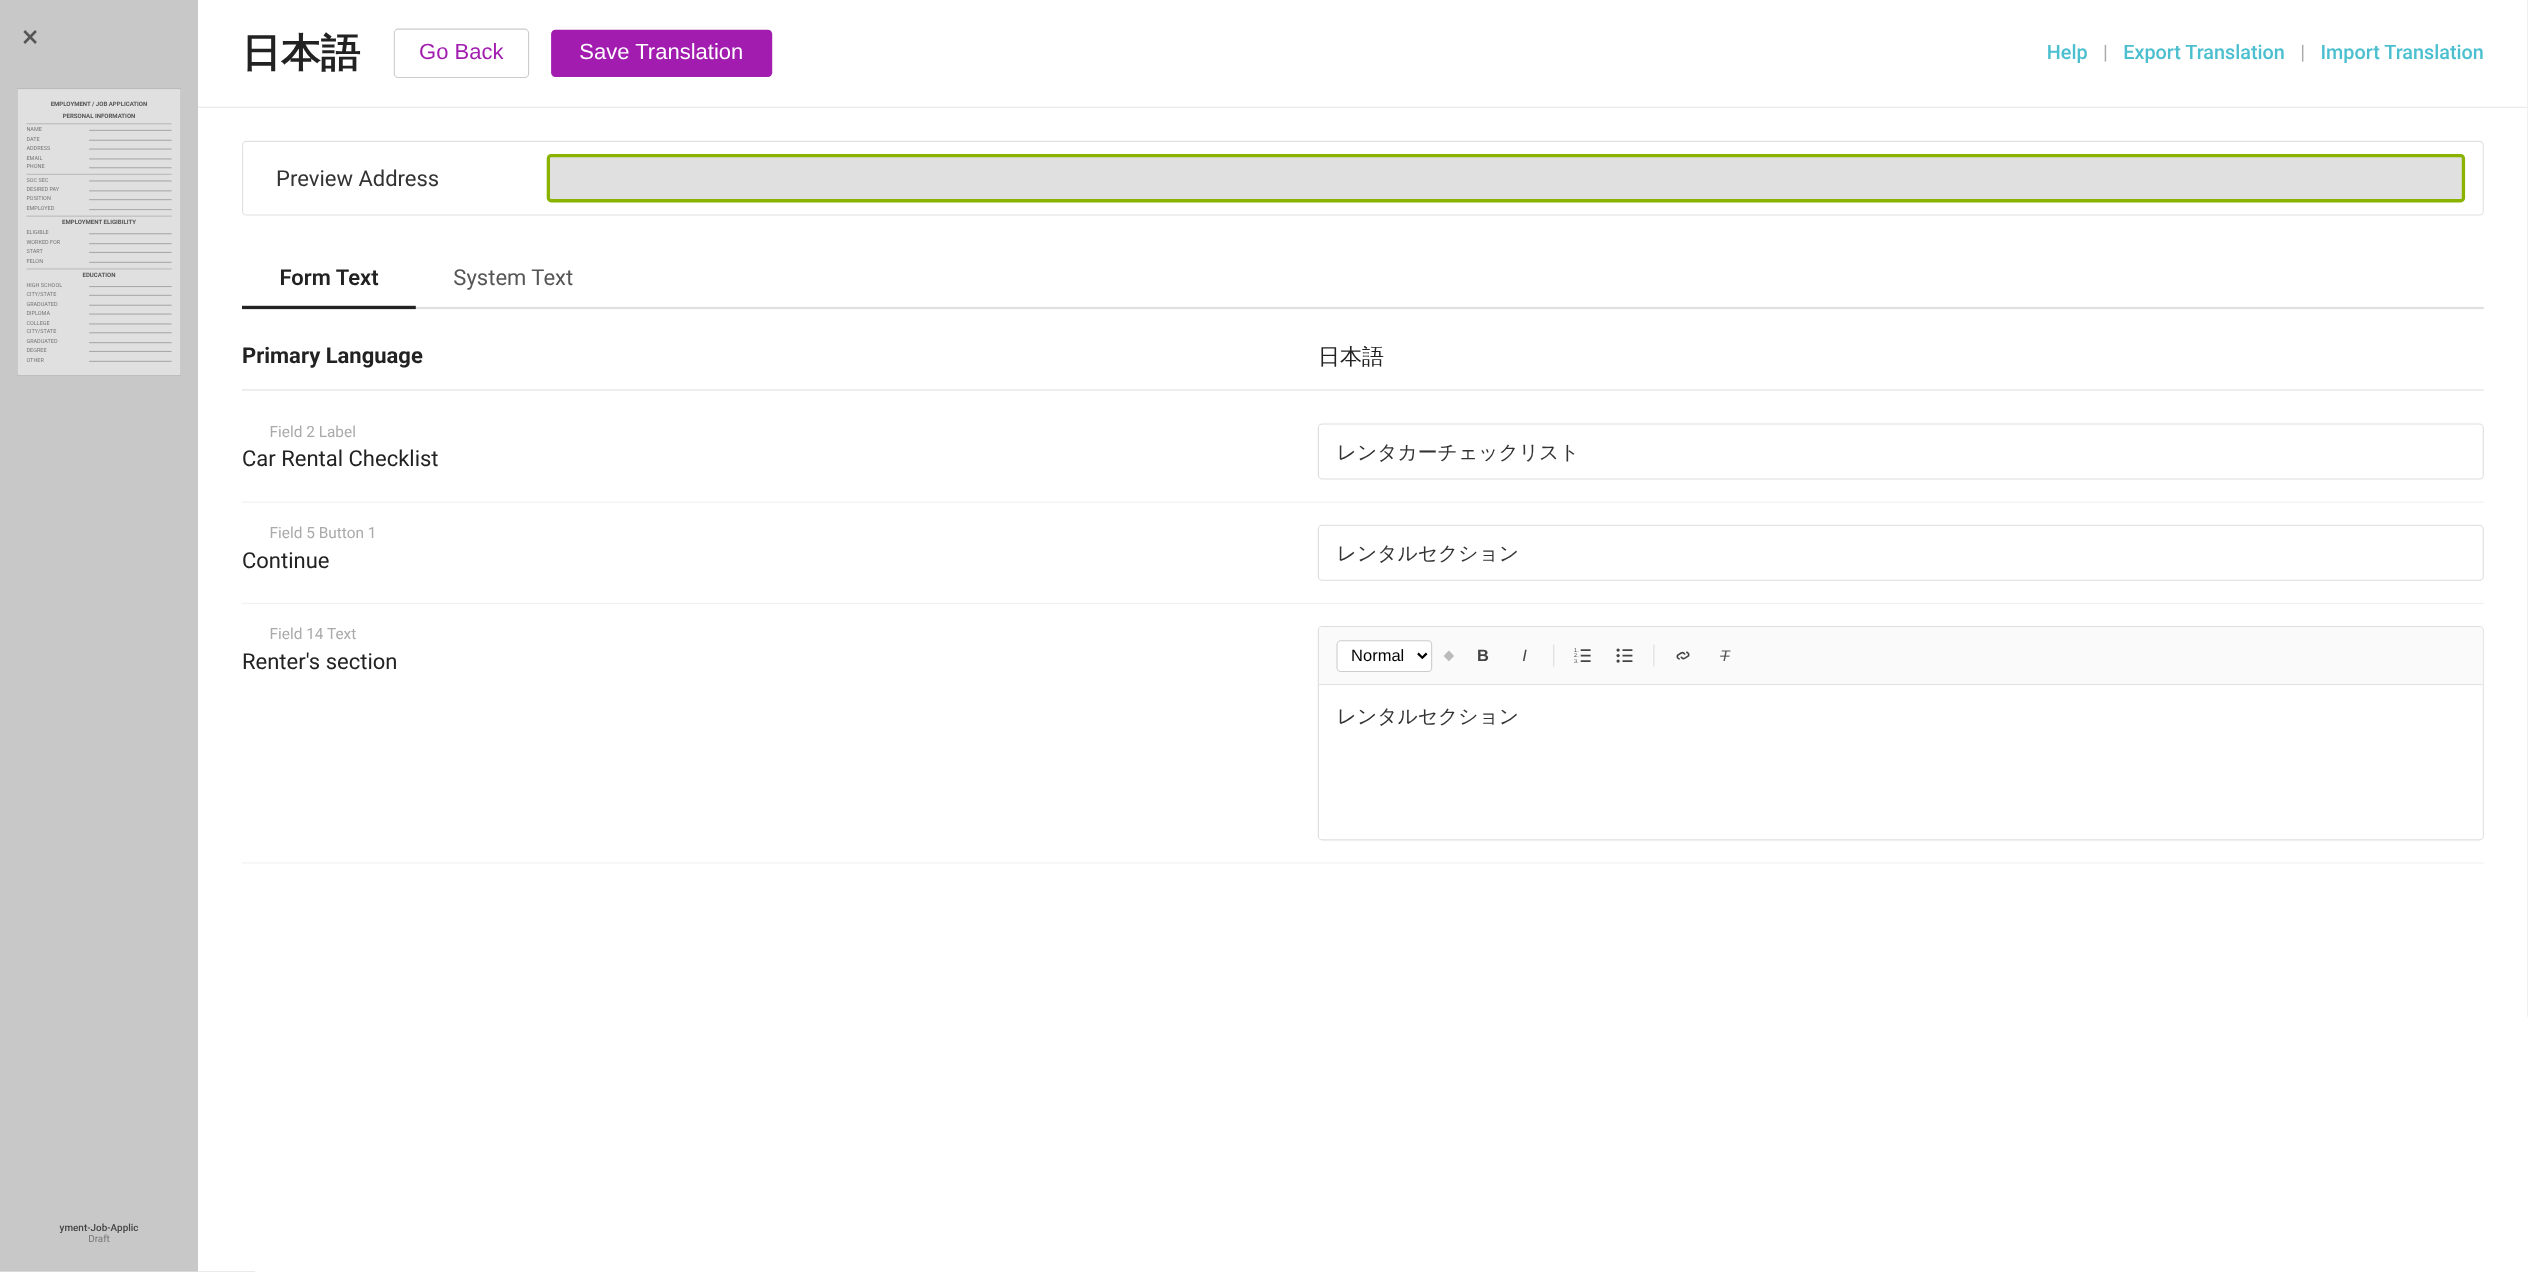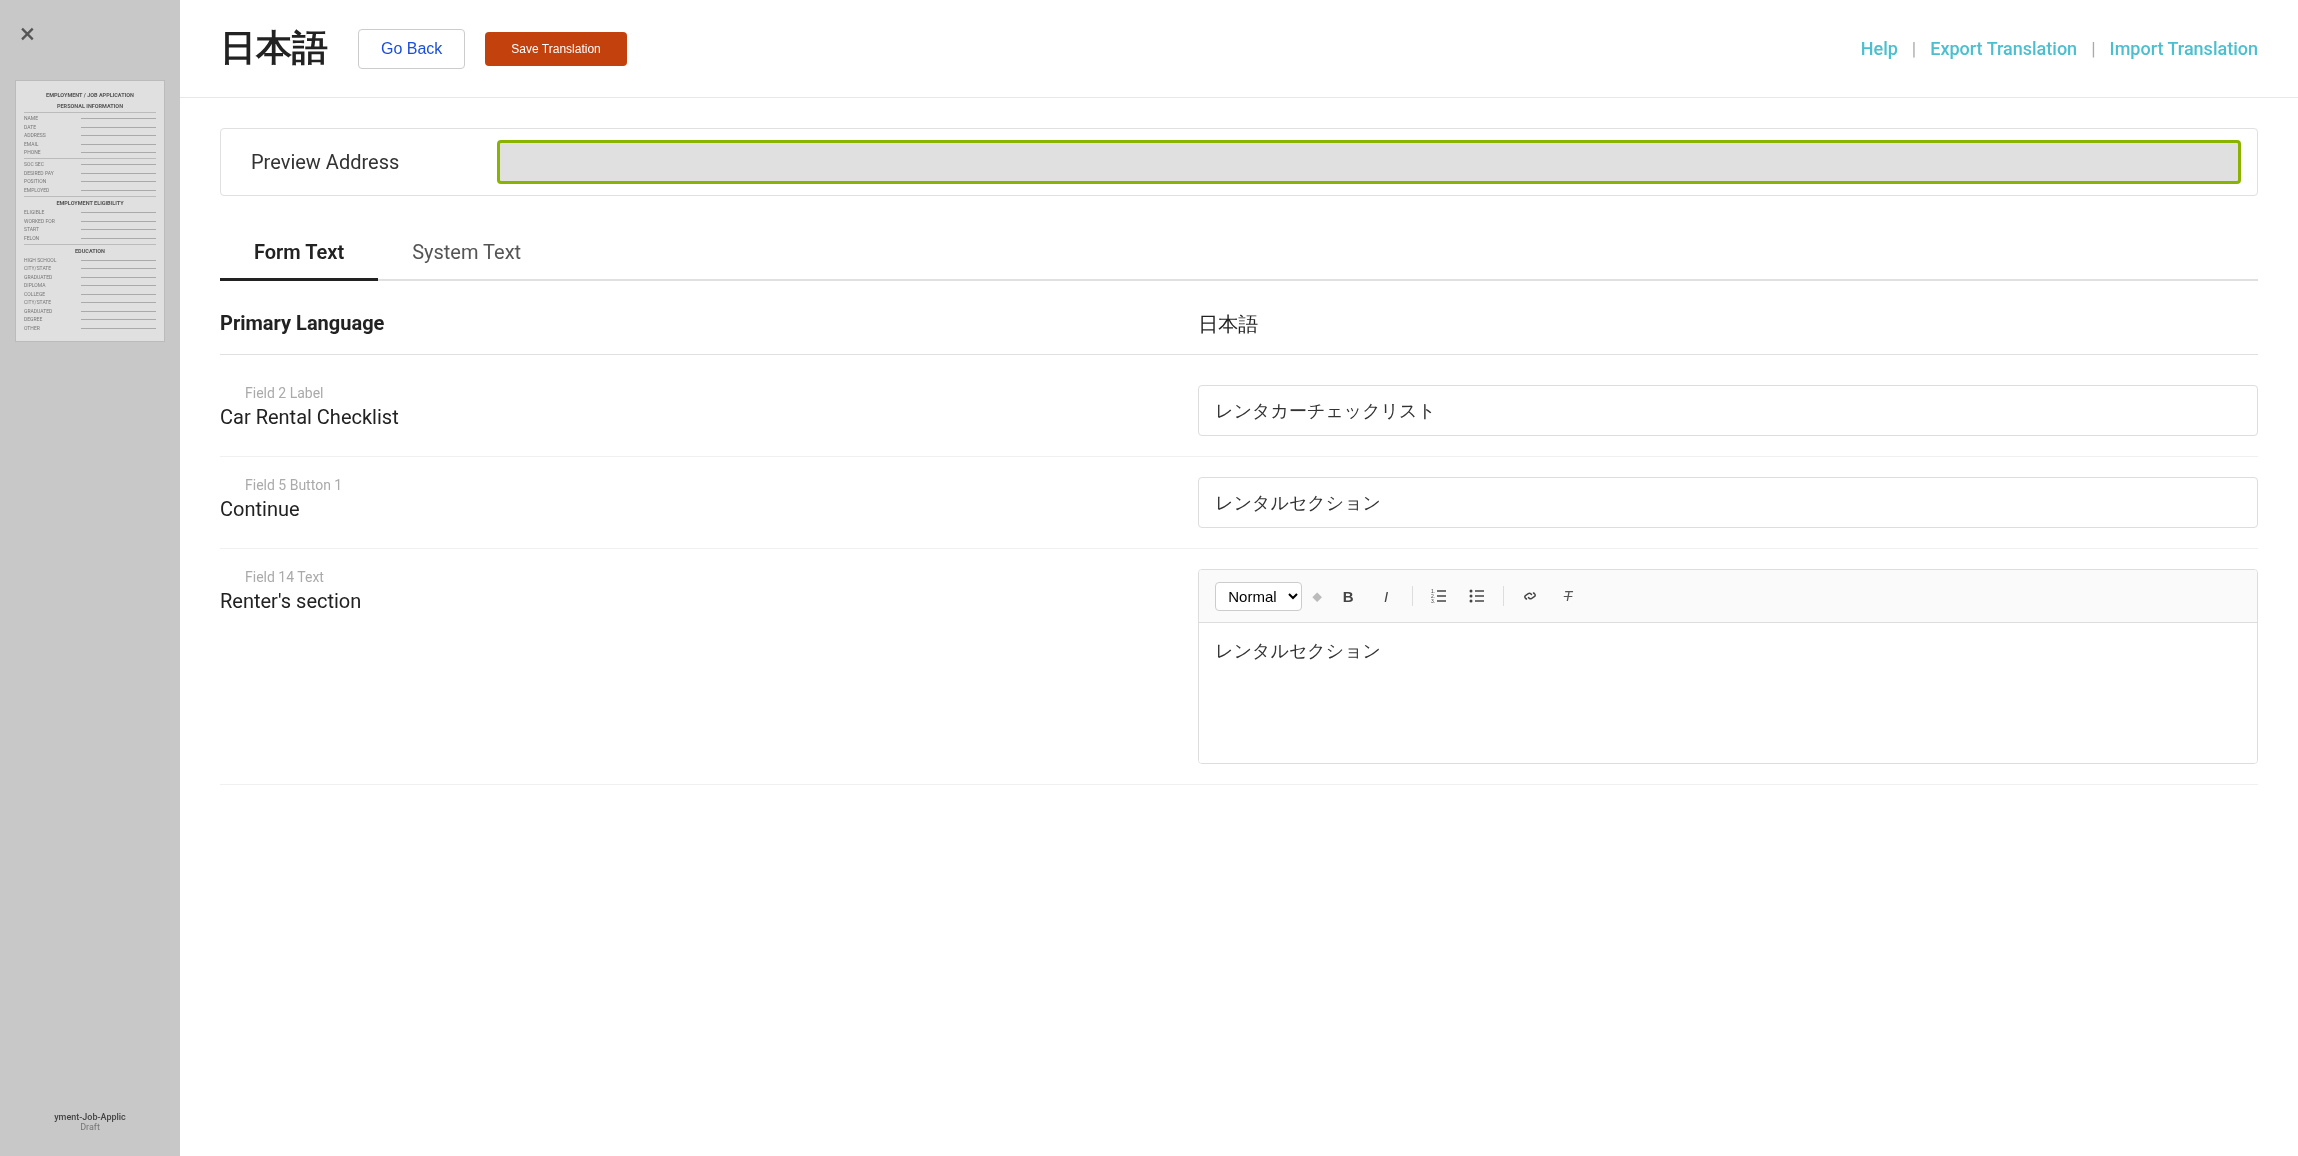--- a/index.html
+++ b/index.html
@@ -119,34 +119,34 @@
     .header-title {
       font-size: 36px;
       font-weight: 600;
       color: #222;
       margin-right: 10px;
     }
 
     .btn-go-back {
       border: 1px solid #ccc;
       background: #fff;
-      color: #1d4ed8;
+      color: #a21caf;
       padding: 10px 22px;
       border-radius: 4px;
-      font-size: 16px;
+      font-size: 20px;
       cursor: pointer;
     }
 
     .btn-save-translation {
-      background: #c2410c;
+      background: #a21caf;
       color: #fff;
       border: none;
       padding: 10px 26px;
       border-radius: 4px;
-      font-size: 12px;
+      font-size: 20px;
       cursor: pointer;
       font-weight: 500;
     }
 
     .header-right {
       margin-left: auto;
       display: flex;
       align-items: center;
       gap: 0;
     }

